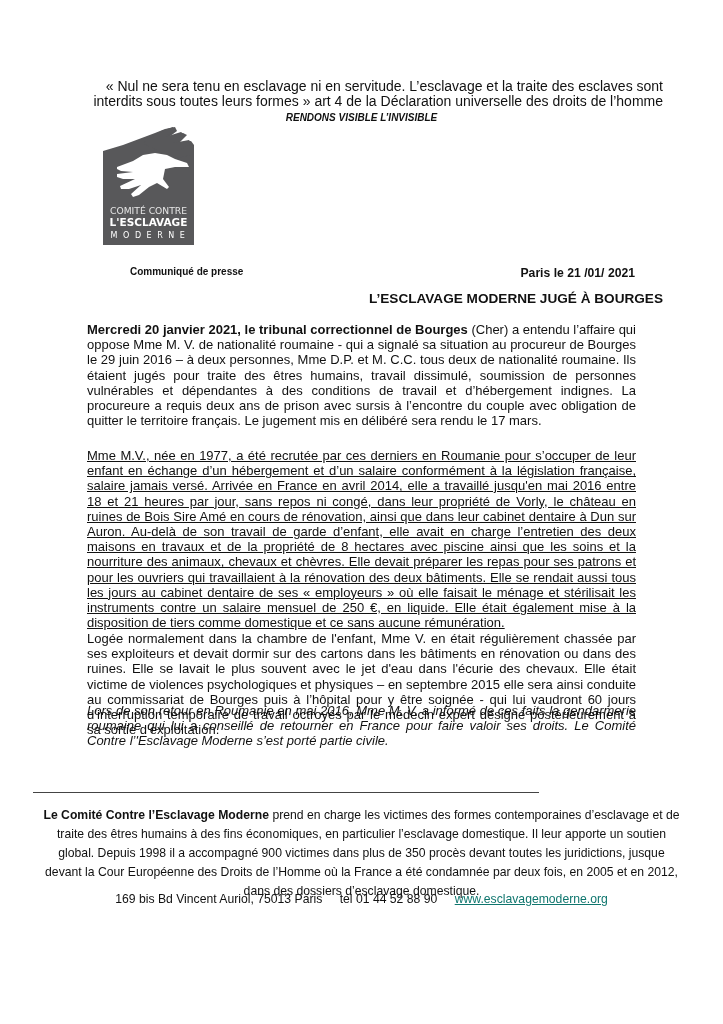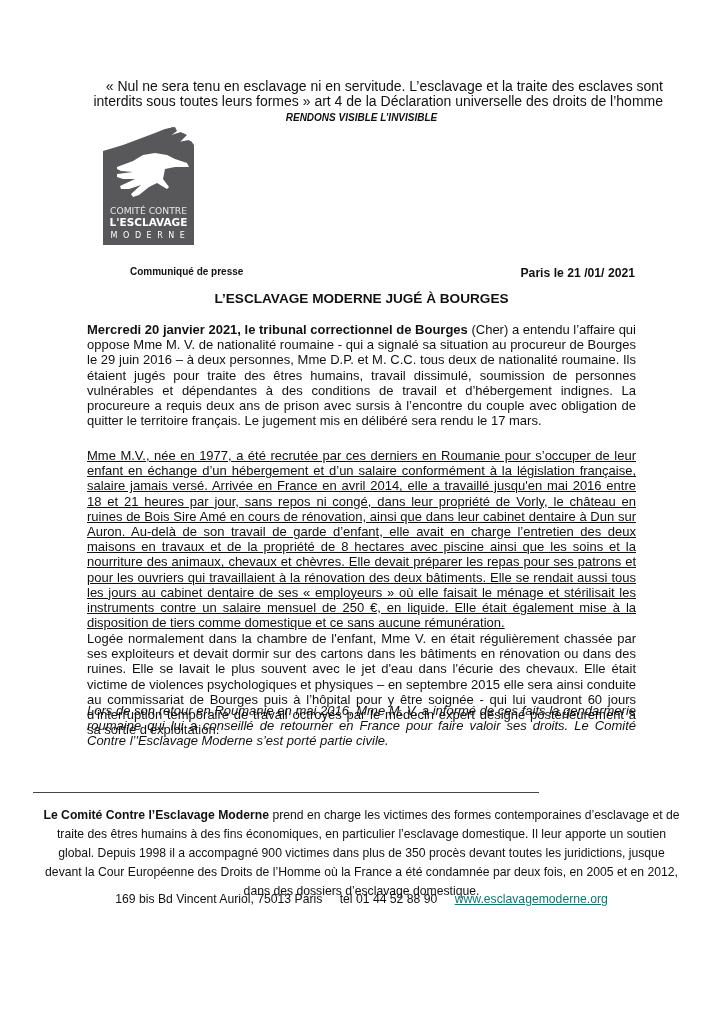--- a/index.html
+++ b/index.html
@@ -21,21 +21,21 @@
     }
     .logo svg { display: block; }
     .press-label {
       left: 87px; top: 266px; font-size: 10px; font-weight: bold; margin-left: 43px;
     }
     .press-date {
       right: 88px; top: 266px; font-size: 12.2px; font-weight: bold; text-align: right;
     }
     .article-title {
       left: 60px; width: 603px; top: 291px;
-      text-align: center; font-size: 13.6px; font-weight: bold;
+      text-align: right; font-size: 13.6px; font-weight: bold;
     }
     .body-text {
       left: 87px; width: 549px;
       font-size: 13px; line-height: 15.2px; text-align: justify;
     }
     .p1 { top: 322px; }
     .p2 { top: 448px; text-decoration: underline; }
     .p3 { top: 631px; }
     .p4 { top: 703px; font-style: italic; }
     .b { font-weight: bold; }

